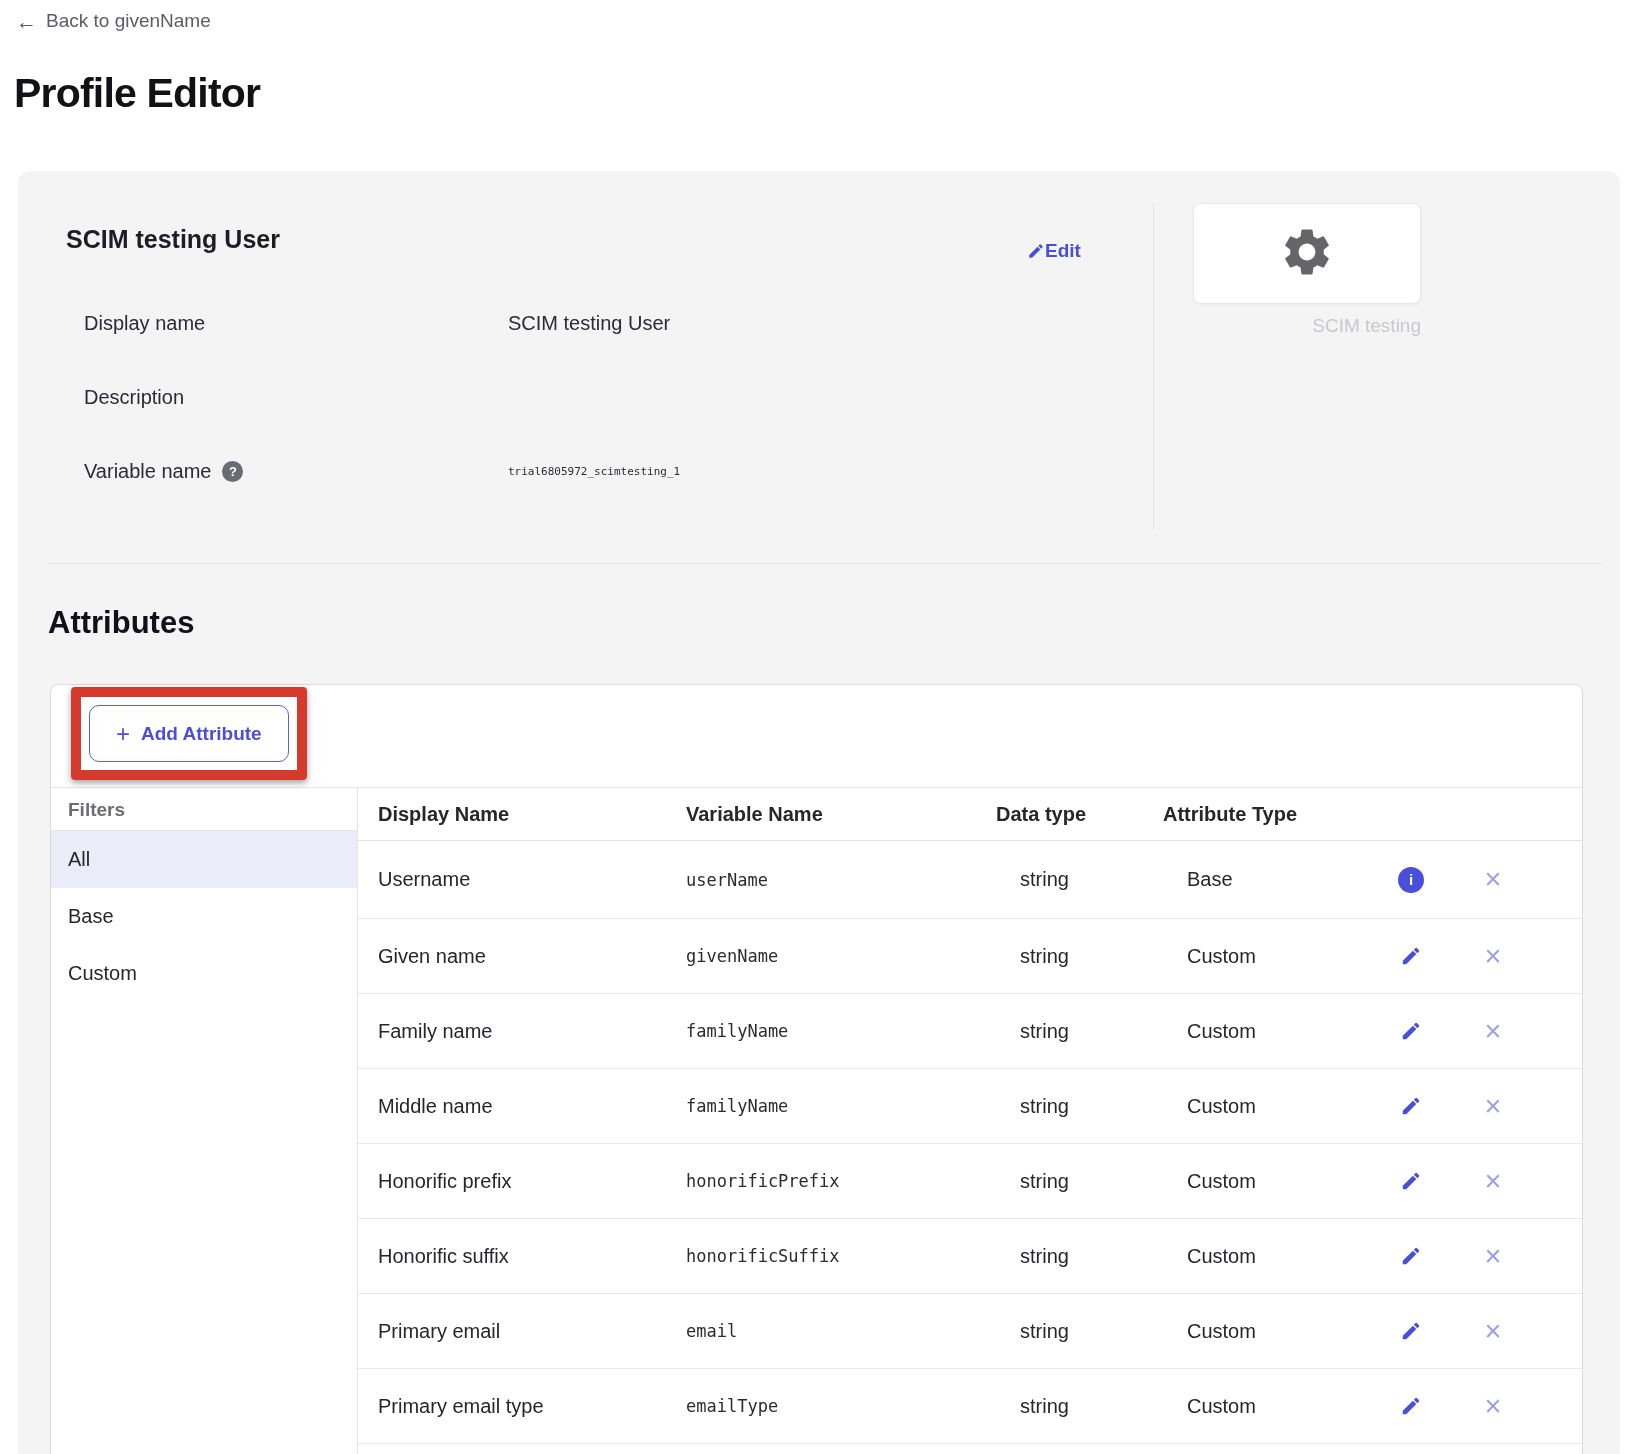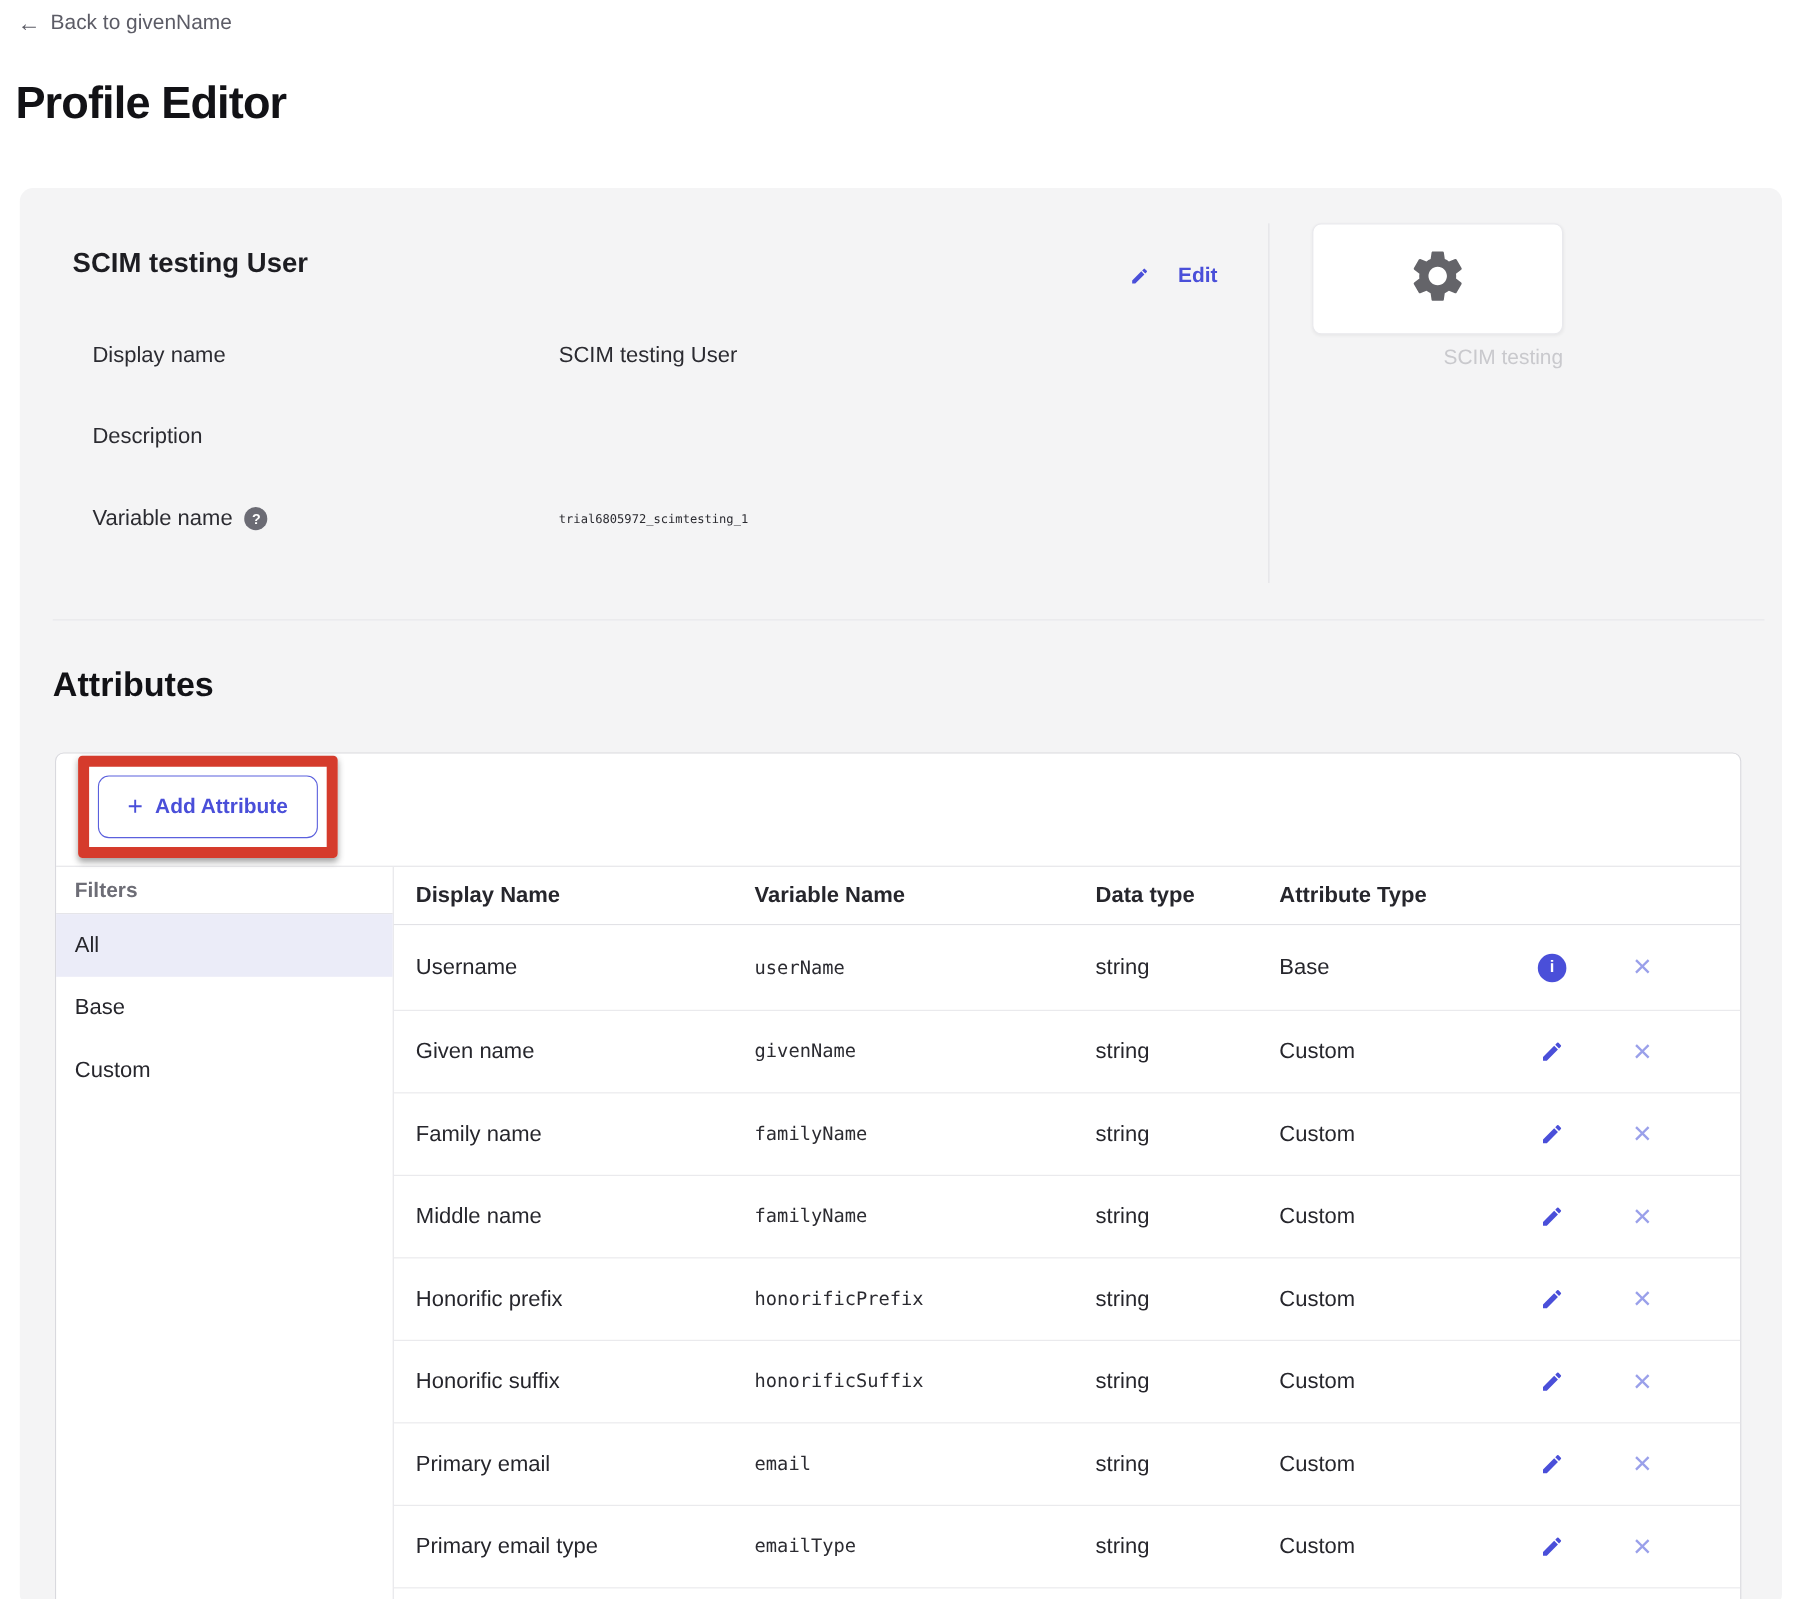--- a/index.html
+++ b/index.html
@@ -41,21 +41,21 @@
     width:1602px;height:1290px;
     background:var(--card-bg);
     border-radius:12px;
   }
   .card-title{
     position:absolute;left:48px;top:54px;
     font-size:25px;font-weight:700;color:#1d1d22;
   }
   .edit-link{
     position:absolute;left:1009px;top:69px;
-    display:inline-flex;align-items:center;gap:26px;
+    display:inline-flex;align-items:center;gap:0;
     color:var(--accent);font-size:19px;font-weight:700;cursor:pointer;
   }
   .edit-link svg{display:block;}
   .card-vdiv{
     position:absolute;left:1135px;top:32px;
     width:1px;height:327px;background:#e2e2e6;
   }
   .logo-box{
     position:absolute;left:1175px;top:32px;
     width:228px;height:101px;background:#ffffff;
@@ -132,21 +132,21 @@
     display:grid;
     grid-template-columns:308px 310px 167px 208px 80px 84px 1fr;
     padding-left:20px;align-items:center;
   }
   .t-header{height:53px;border-bottom:1px solid #e2e2e6;
     font-size:20px;font-weight:700;color:#26262c;}
   .t-row{height:75px;border-bottom:1px solid #e8e8ec;}
   .t-row.first{height:78px;}
   .cell-name{font-size:20px;color:#26262c;}
   .cell-var{font-family:"DejaVu Sans Mono", monospace;font-size:17px;color:#2b2b31;}
-  .cell-data,.cell-attr{font-size:20px;color:#26262c;}
+  .cell-data,.cell-attr{font-size:20px;color:#26262c;margin-left:24px;}
   .icon-cell{display:flex;justify-content:center;align-items:center;}
   .info-icon{
     width:26px;height:26px;border-radius:50%;
     background:var(--accent);color:#ffffff;
     font-size:15px;font-weight:700;
     display:flex;align-items:center;justify-content:center;cursor:pointer;
   }
   .pencil-icon{cursor:pointer;display:flex;}
   .x-icon{
     font-size:29px;color:var(--accent-light);

